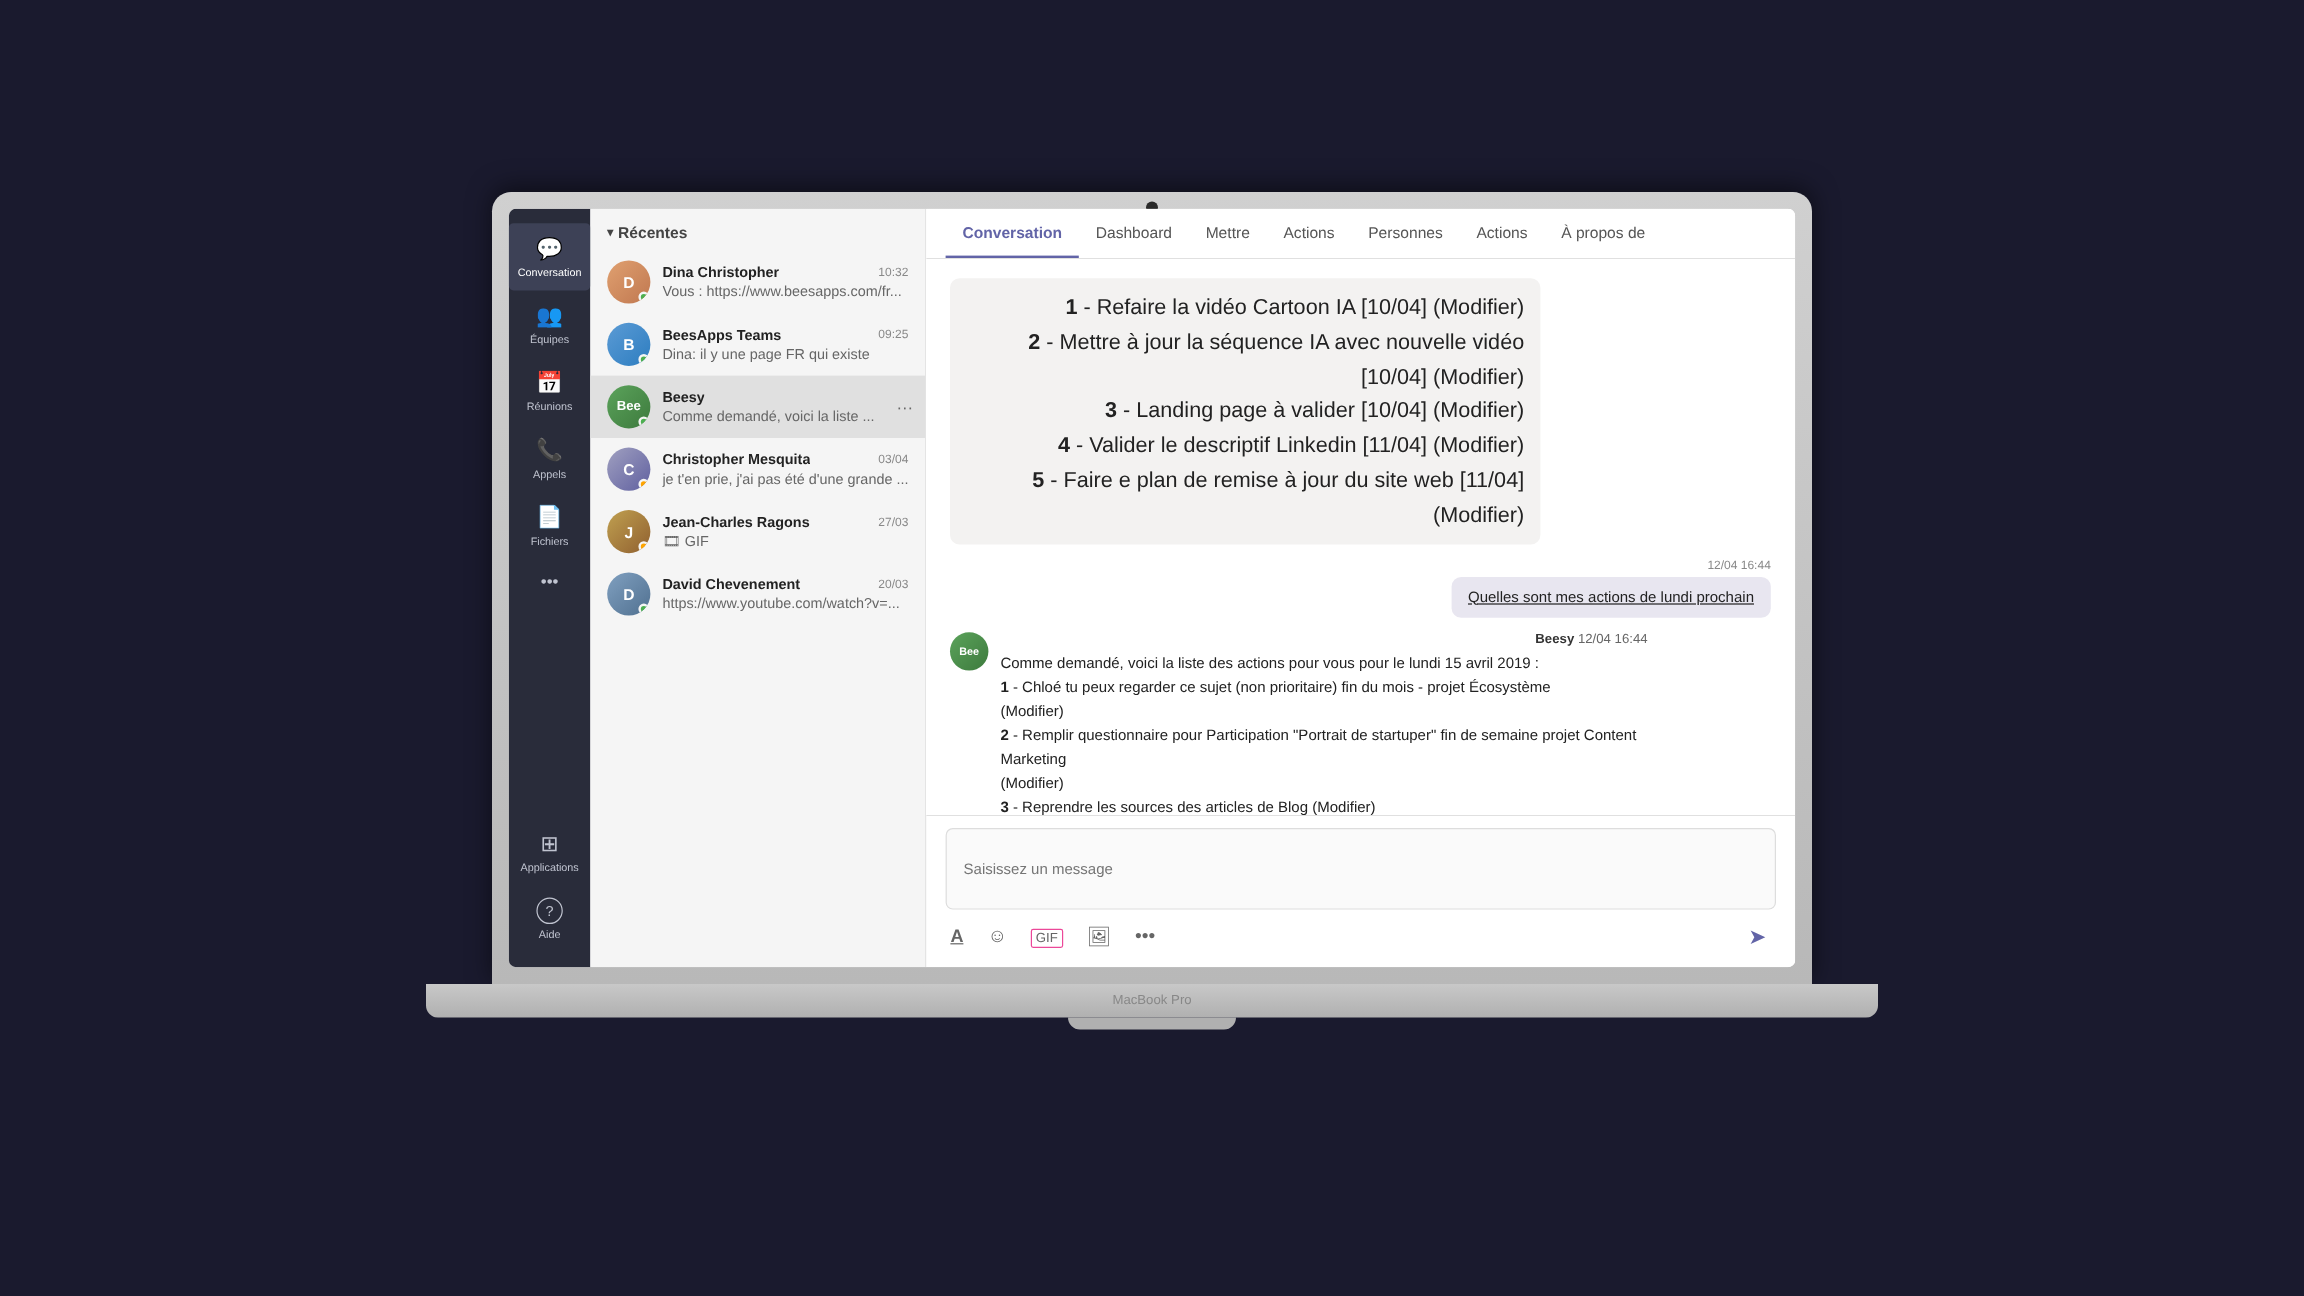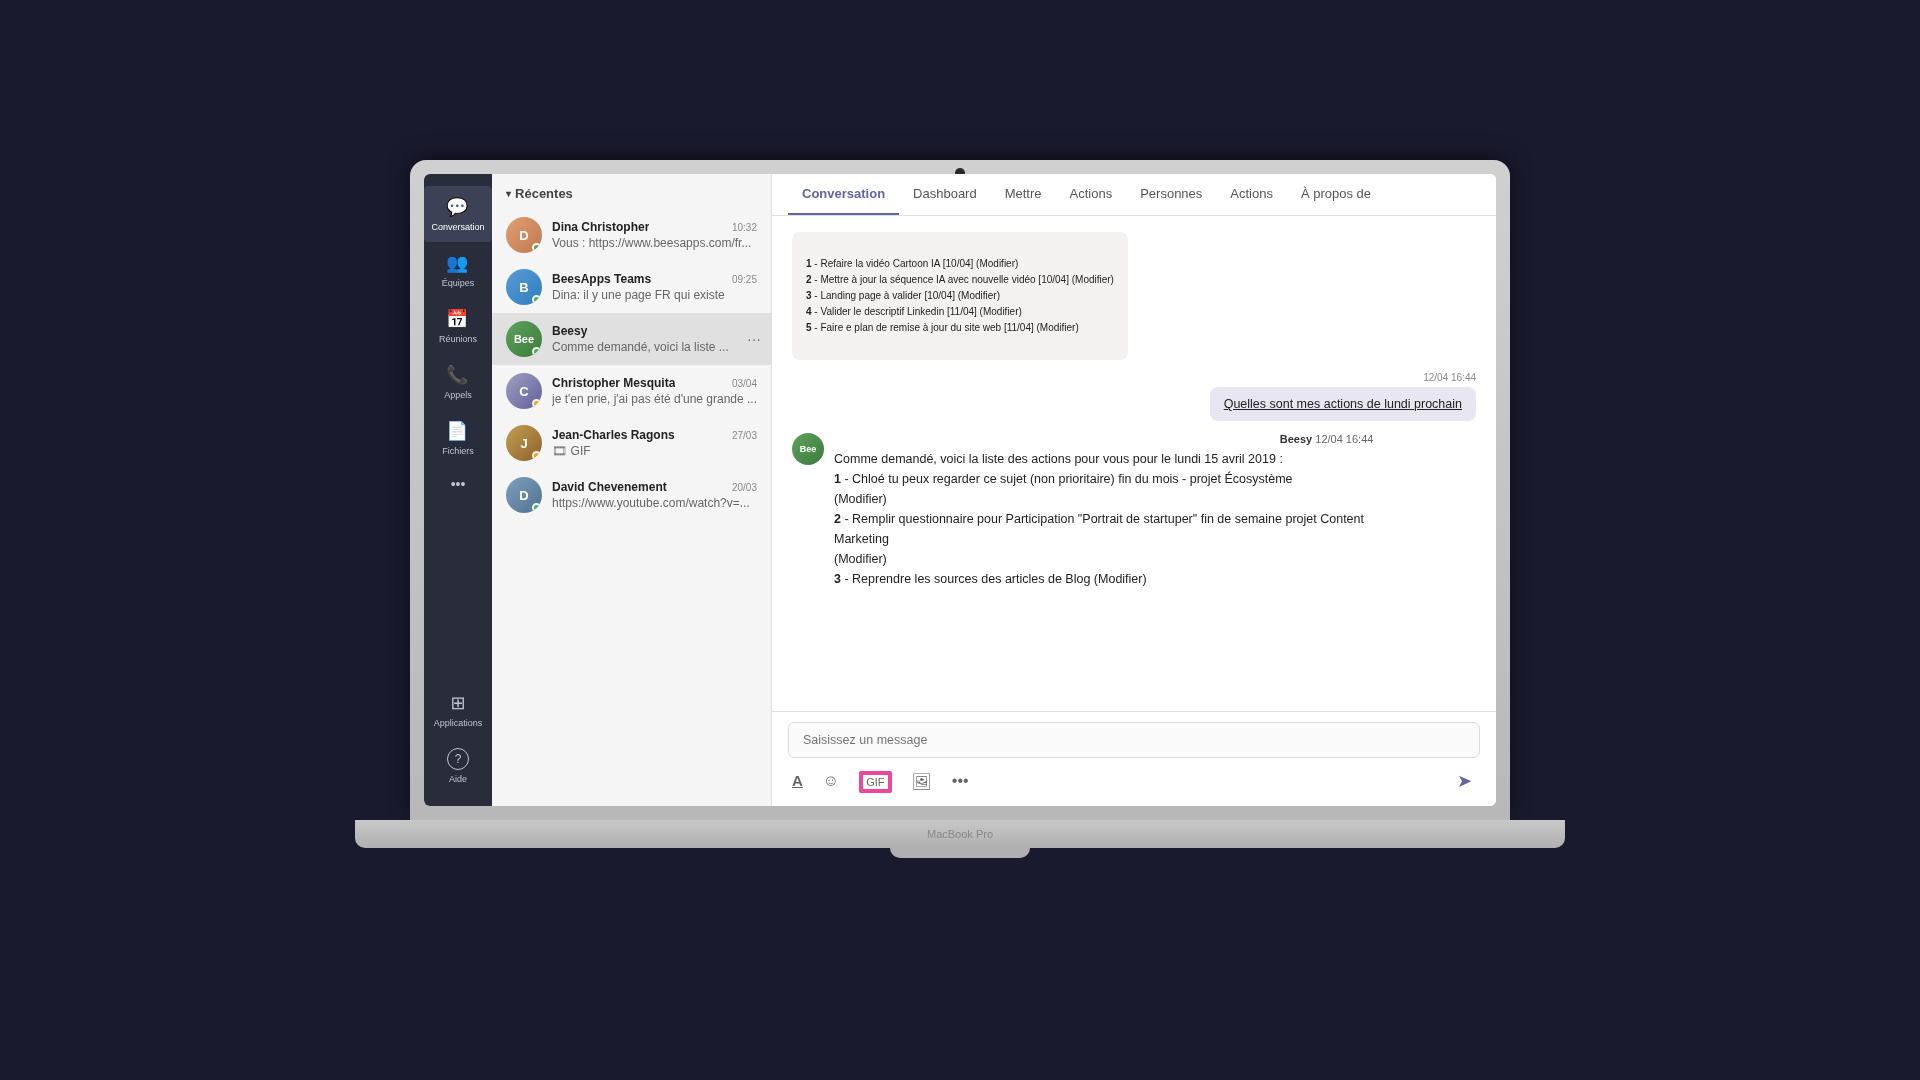--- a/index.html
+++ b/index.html
@@ -329,39 +329,40 @@
       font-size: 12.5px;
       color: #222;
       max-width: 500px;
       text-decoration: underline;
     }
 
     
     .message-partial {
       background: #f3f2f1;
       border-radius: 8px;
-      padding: 24px 14px;
-      font-size: 10px;
+      padding: 10px 14px;
+      font-size: 18px;
       line-height: 1.6;
       color: #222;
       align-self: flex-start;
       max-width: 72%;
+      text-align: right;
     }
 
     
     .input-area {
       border-top: 1px solid #e0e0e0;
       padding: 10px 16px;
       flex-shrink: 0;
     }
     .message-input {
       width: 100%;
       border: 1px solid #ddd;
       border-radius: 6px;
-      padding: 10px 14px;
+      padding: 26px 14px;
       font-size: 12.5px;
       color: #999;
       outline: none;
       background: #fafafa;
       margin-bottom: 8px;
     }
     .toolbar-row {
       display: flex;
       align-items: center;
       justify-content: space-between;
@@ -580,21 +581,21 @@
             <input type="text" class="message-input" placeholder="Saisissez un message" style="">
             <div class="toolbar-row">
               <div class="toolbar-left">
                 <button class="toolbar-btn">
                   <span style="font-weight:bold;font-size:15px;text-decoration:underline;">A</span>
                 </button>
                 <button class="toolbar-btn">
                   <span>☺</span>
                 </button>
                 <button class="toolbar-btn">
-                  <span style="font-size:11px;border:4px solid #ec4899;padding:1px 3px;border-radius:2px;">GIF</span>
+                  <span style="font-size:11px;border:1px solid #ec4899;padding:1px 3px;border-radius:2px;">GIF</span>
                 </button>
                 <button class="toolbar-btn">
                   <span>🖼</span>
                 </button>
                 <button class="toolbar-btn">
                   <span>•••</span>
                 </button>
               </div>
               <button class="send-btn">
                 <span>➤</span>

